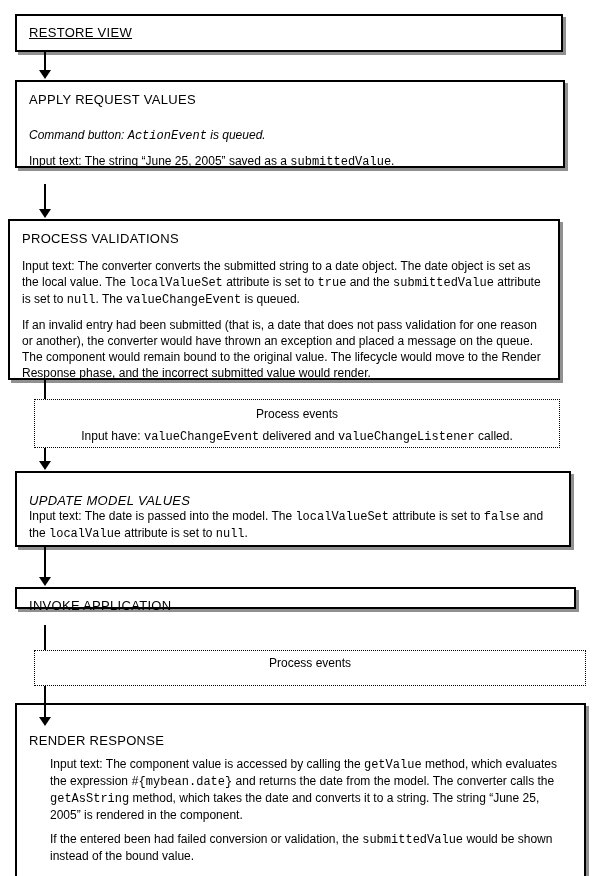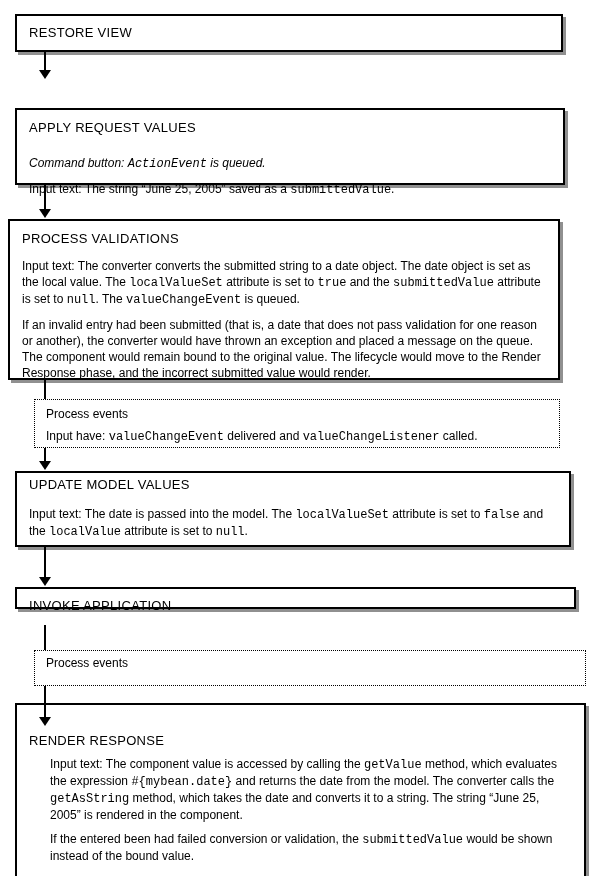--- a/index.html
+++ b/index.html
@@ -35,37 +35,38 @@
     font-family: "Liberation Mono", "DejaVu Sans Mono", monospace;
     font-size: 12px;
   }
   .event-box {
     position: absolute;
     background: #ffffff;
     border: 1px dotted #000000;
     box-sizing: border-box;
     padding: 0 11px;
     z-index: 1;
+    text-align: center;
   }
   .event-box h3 {
     font-size: 12px;
     font-weight: normal;
     margin: 7px 0 0 0;
   }
   .event-box .para { margin: 7px 0 0 0; }
   .event-box.tight h3 { margin-top: 5px; }
   .event-box.tight .para { margin-top: 0; }
 
   
   .b1 h2, .b5 h2 { margin-top: 9px; }
   .b2 .para:first-of-type { margin-top: 20px; font-style: italic; }
   .b3 h2 { margin-top: 10px; }
   .b3 .para:first-of-type { margin-top: 12px; }
-  .b4 h2 { margin-top: 4px; }
-  .b4 .para { margin-top: 14px; }
+  .b4 h2 { margin-top: 20px; font-style: italic; }
+  .b4 .para { margin-top: 0; }
   .b6 h2 { margin-top: 28px; }
   .b6 .para { margin-top: 8px; margin-left: 21px; }
 
   .vline {
     position: absolute;
     left: 44px;
     width: 2px;
     background: #000000;
     z-index: 2;
   }
@@ -76,28 +77,28 @@
     border-left: 6px solid transparent;
     border-right: 6px solid transparent;
     border-top: 9px solid #000000;
     z-index: 2;
   }
   .over { z-index: 5; }
 </style>
 </head>
 <body>
 
-<div class="box b1" style="left:15px; top:14px; width:548px; height:38px;">
+<div class="box b1" style="left:15px; top:14px; width:548px; height:38px;text-decoration:underline;">
   <h2>RESTORE VIEW</h2>
 </div>
 
 <div class="vline" style="top:52px; height:18px;"></div>
 <div class="ahead" style="top:70px;"></div>
 
-<div class="box b2" style="left:15px; top:80px; width:550px; height:77px;margin-top:28px;">
+<div class="box b2" style="left:15px; top:80px; width:550px; height:88px;">
   <h2>APPLY REQUEST VALUES</h2>
   <div>
       <p class="para"><span>Command button: </span><span class="mono">ActionEvent</span><span> is queued.</span></p>
       <p class="para"><span>Input text: The string “June 25, 2005” saved as a </span><span class="mono">submittedValue</span><span>.</span></p>
     </div>
 </div>
 
 <div class="vline" style="top:184px; height:25px;"></div>
 <div class="ahead" style="top:209px;"></div>
 

